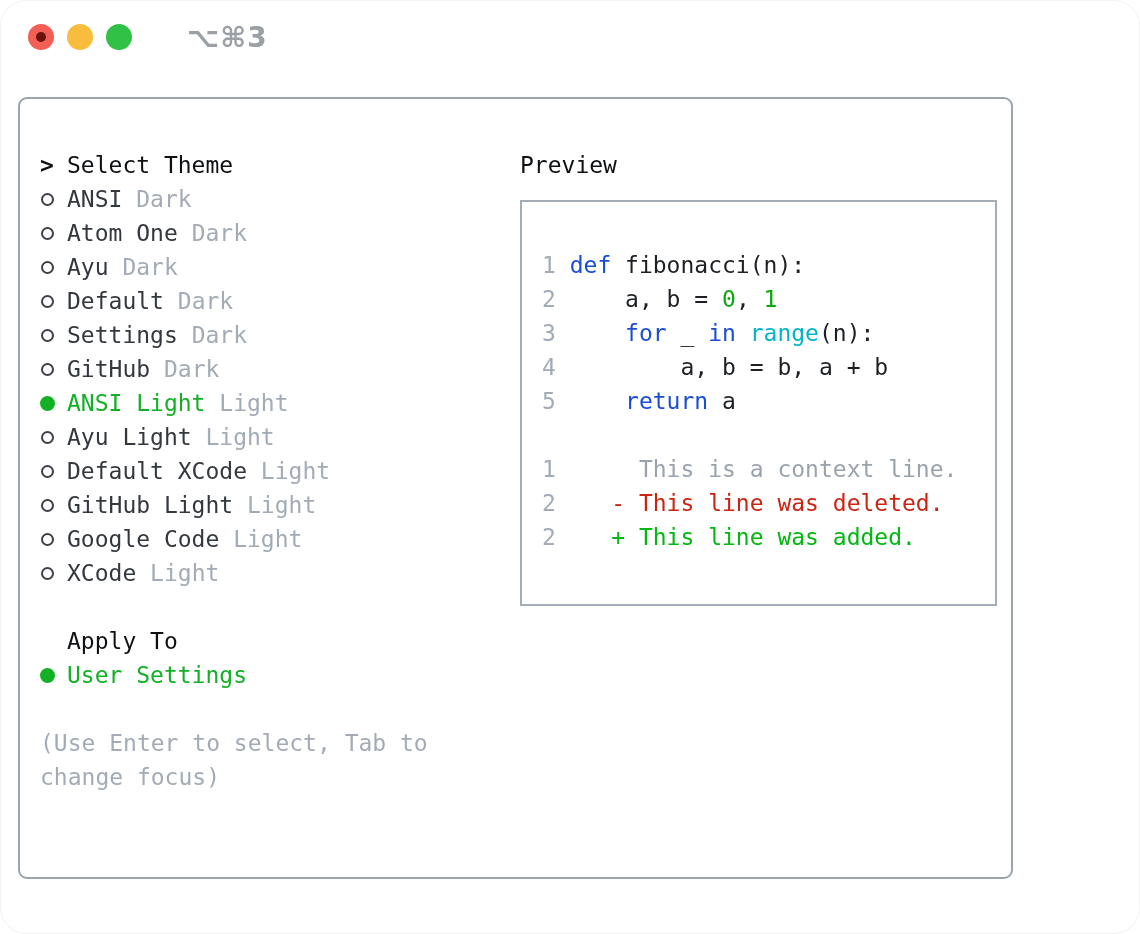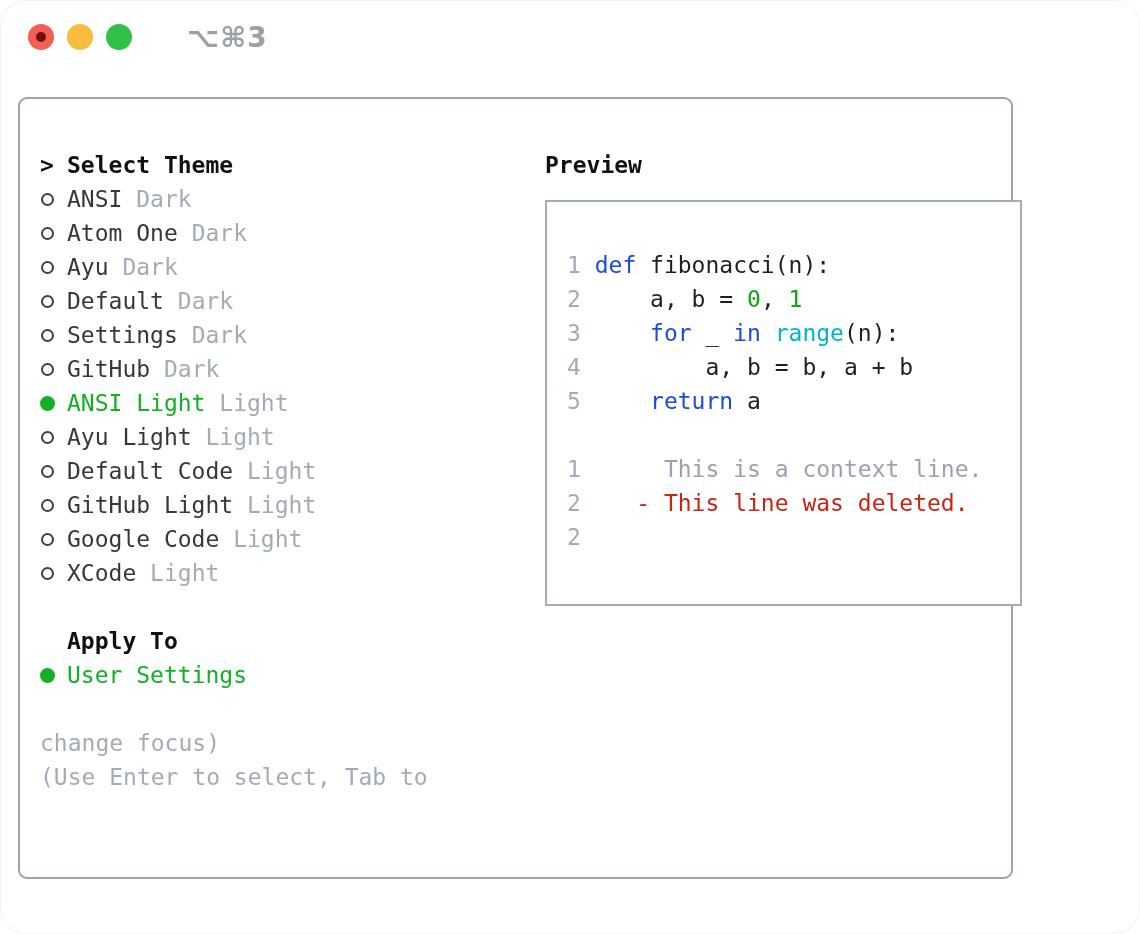--- a/index.html
+++ b/index.html
@@ -23,28 +23,28 @@
   .tl.green{background:var(--tl-green,#31c146);}
   .tl-dot{width:10px;height:10px;border-radius:50%;background:var(--tl-red-dot,#6b130b);}
   .shortcut{margin-left:42px;font-family:"DejaVu Sans",sans-serif;font-weight:bold;font-size:28px;color:#9aa0a6;letter-spacing:1px;}
   
   .panel{
     position:absolute;left:18px;top:97px;width:995px;height:782px;
     border:2px solid var(--panel-border);border-radius:9px;background:#fff;
     padding:49px 0 0 20px;display:flex;font-size:23px;line-height:34px;
   }
   .col-left{width:480px;flex:none;}
-  .col-right{flex:1;margin-left:25px;}
+  .col-right{flex:1;}
   .row{height:34px;display:flex;align-items:center;white-space:pre;}
   .gap{height:34px;}
   .bcell{width:27px;flex:none;display:flex;align-items:center;}
   .radio{width:13px;height:13px;border:2px solid #3b4147;border-radius:50%;margin-left:1px;}
   .radio.sel{width:15px;height:15px;border:none;background:var(--green);margin-left:0;}
   .prompt{width:27px;flex:none;font-weight:bold;color:var(--title);}
-  .htitle{font-weight:bold;color:var(--title);}
+  .htitle{font-weight:normal;color:var(--title);}
   .name{color:var(--item);}
   .name.sel-text{color:var(--green);}
   .variant{color:var(--muted);margin-left:1ch;}
   .section-title{padding-left:27px;align-items:flex-end;}
   .help{color:var(--muted);}
   
   .preview-box{
     margin-top:18px;width:477px;height:406px;
     border:2px solid var(--preview-border);background:#fff;
     padding:46px 0 0 20px;overflow:hidden;
@@ -83,57 +83,57 @@
 
       <div id="theme-list">
           <div class="row"><span class="bcell"><span class="radio"></span></span><span class="name">ANSI</span><span class="variant">Dark</span></div>
           <div class="row"><span class="bcell"><span class="radio"></span></span><span class="name">Atom One</span><span class="variant">Dark</span></div>
           <div class="row"><span class="bcell"><span class="radio"></span></span><span class="name">Ayu</span><span class="variant">Dark</span></div>
           <div class="row"><span class="bcell"><span class="radio"></span></span><span class="name">Default</span><span class="variant">Dark</span></div>
           <div class="row"><span class="bcell"><span class="radio"></span></span><span class="name">Settings</span><span class="variant">Dark</span></div>
           <div class="row"><span class="bcell"><span class="radio"></span></span><span class="name">GitHub</span><span class="variant">Dark</span></div>
           <div class="row"><span class="bcell"><span class="radio sel"></span></span><span class="name sel-text">ANSI Light</span><span class="variant">Light</span></div>
           <div class="row"><span class="bcell"><span class="radio"></span></span><span class="name">Ayu Light</span><span class="variant">Light</span></div>
-          <div class="row"><span class="bcell"><span class="radio"></span></span><span class="name">Default Code</span><span class="variant">Light</span></div>
+          <div class="row"><span class="bcell"><span class="radio"></span></span><span class="name">Default XCode</span><span class="variant">Light</span></div>
           <div class="row"><span class="bcell"><span class="radio"></span></span><span class="name">GitHub Light</span><span class="variant">Light</span></div>
           <div class="row"><span class="bcell"><span class="radio"></span></span><span class="name">Google Code</span><span class="variant">Light</span></div>
           <div class="row"><span class="bcell"><span class="radio"></span></span><span class="name">XCode</span><span class="variant">Light</span></div>
         </div>
 
       <div class="gap"></div>
 
       <div class="row section-title">
         <span class="htitle">Apply To</span>
       </div>
 
       <div id="apply-list">
           <div class="row"><span class="bcell"><span class="radio sel"></span></span><span class="name sel-text">User Settings</span></div>
         </div>
 
       <div class="gap"></div>
 
       <div class="help">
+        <div class="row">(Use Enter to select, Tab to</div>
         <div class="row">change focus)</div>
-        <div class="row">(Use Enter to select, Tab to</div>
       </div>
     </div>
 
     <div class="col-right">
       <div class="row">
         <span class="htitle">Preview</span>
       </div>
       <div class="preview-box">
         <div id="code">
             <div class="cl"><span class="lnum">1</span><span class="ct"><span class="tok-kw">def</span><span class="tok-fg"> fibonacci(n):</span></span></div>
             <div class="cl"><span class="lnum">2</span><span class="ct"><span class="tok-fg">    a, b = </span><span class="tok-num">0</span><span class="tok-fg">, </span><span class="tok-num">1</span></span></div>
             <div class="cl"><span class="lnum">3</span><span class="ct"><span class="tok-fg">    </span><span class="tok-kw">for</span><span class="tok-fg"> _ </span><span class="tok-kw">in</span><span class="tok-fg"> </span><span class="tok-fn">range</span><span class="tok-fg">(n):</span></span></div>
             <div class="cl"><span class="lnum">4</span><span class="ct"><span class="tok-fg">        a, b = b, a + b</span></span></div>
             <div class="cl"><span class="lnum">5</span><span class="ct"><span class="tok-fg">    </span><span class="tok-kw">return</span><span class="tok-fg"> a</span></span></div>
             <div class="cl"><span class="lnum"></span><span class="ct"></span></div>
             <div class="cl"><span class="lnum">1</span><span class="ct"><span class="tok-ctx">     This is a context line.</span></span></div>
             <div class="cl"><span class="lnum">2</span><span class="ct"><span class="tok-del">   - This line was deleted.</span></span></div>
-            <div class="cl"><span class="lnum">2</span></div>
+            <div class="cl"><span class="lnum">2</span><span class="ct"><span class="tok-add">   + This line was added.</span></span></div>
           </div>
       </div>
     </div>
 
   </div>
 </div>
 
 </body></html>

